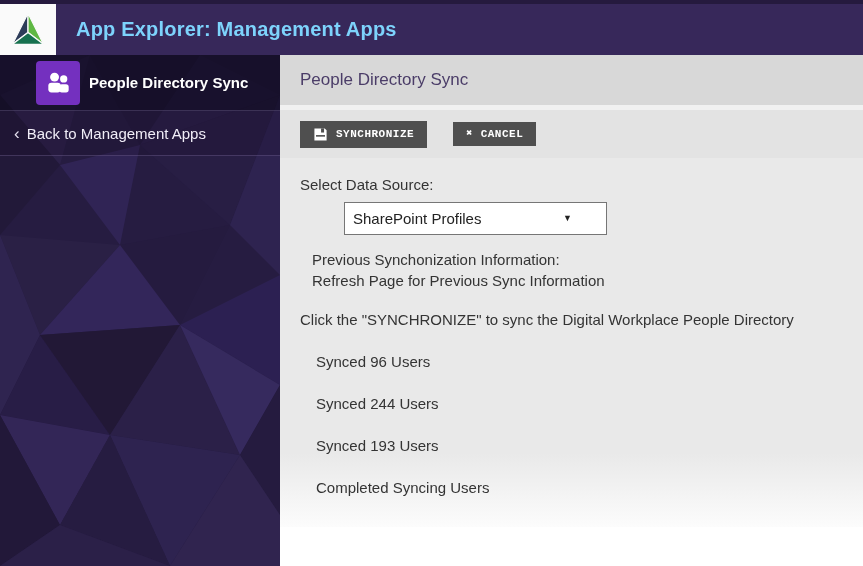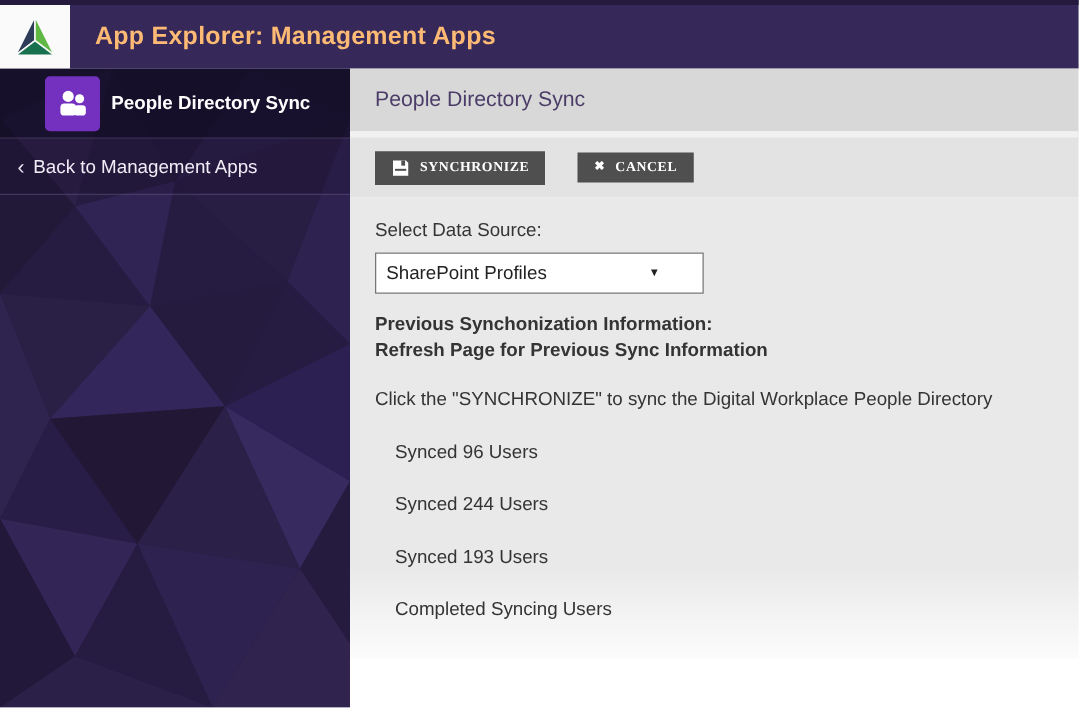--- a/index.html
+++ b/index.html
@@ -6,21 +6,21 @@
   html,body { width:863px; height:566px; background:#ffffff;
     font-family:"Liberation Sans", sans-serif; overflow:hidden; }
   .page { position:relative; width:863px; height:566px; }
 
   
   .topbar { position:absolute; left:0; top:0; width:863px; height:55px;
     background:#37285a; border-top:4px solid #251a3e; display:flex; align-items:center; }
   .logo-box { width:56px; height:51px; background:#fafafa; display:flex;
     align-items:center; justify-content:center; flex:0 0 auto; }
   .topbar-title { margin-left:20px; font-size:20px; font-weight:bold;
-    color:#fdba74; letter-spacing:0.2px; }
+    color:#7dd3fc; letter-spacing:0.2px; }
 
   
   .sidebar { position:absolute; left:0; top:55px; width:280px; height:511px;
     background:#261c41; overflow:hidden; }
   .sidebar .poly { position:absolute; left:0; top:0; z-index:0; }
   .side-app { position:relative; z-index:1; height:56px; display:flex;
     align-items:center; padding-left:36px; background:rgba(14,8,28,0.6);
     border-bottom:1px solid rgba(155,135,195,0.28); }
   .app-icon { width:44px; height:44px; background:#7430bf; border-radius:4px;
     display:flex; align-items:center; justify-content:center; flex:0 0 auto; }
@@ -31,35 +31,35 @@
     cursor:pointer; }
   .chev { font-size:17px; line-height:1; color:#e6e1f0; }
 
   
   .main { position:absolute; left:280px; top:55px; width:583px; height:511px; background:#ffffff; }
   .main-title-bar { height:50px; background:#d8d8d8; display:flex; align-items:center;
     padding-left:20px; color:#4b3d68; font-size:17px; }
   .toolbar { height:53px; border-top:5px solid #f1f1f1; background:#e3e3e3;
     display:flex; align-items:center; padding-left:20px; gap:26px; }
   .btn { display:inline-flex; align-items:center; gap:8px; background:#4f4f4f;
-    color:#ffffff; border:none; font-family:Liberation Serif, serif; font-size:11px; font-weight:bold;
+    color:#ffffff; border:none; font-family:Liberation Mono, monospace; font-size:11px; font-weight:bold;
     letter-spacing:0.5px; padding:6px 13px; cursor:pointer; }
   .x-ic { font-size:10px; line-height:1; }
 
   .content-body { height:369px; padding:17px 20px 0;
     background:linear-gradient(to bottom, #e9e9e9 0%, #e9e9e9 80%, #fcfcfc 100%);
     font-size:15px; color:#343434; }
   .ds-label { margin:0 0 7px; line-height:20px; }
-  .select-wrap { position:relative; width:240px; margin-bottom:14px; }
+  .select-wrap { position:relative; width:240px; margin-bottom:14px;margin-left:44px; }
   select { width:263px; height:33px; border:1px solid #767676; border-radius:0;
     background:#ffffff; color:#222222; font-family:inherit; font-size:15px;
     padding:0 26px 0 8px; appearance:none; -webkit-appearance:none; -moz-appearance:none; }
   .sel-arrow { position:absolute; right:12px; top:11px; font-size:9px; color:#222222;
     pointer-events:none; }
-  .info { margin:0; line-height:21px;font-weight:bold; }
+  .info { margin:12px; line-height:21px; }
   .instruction { margin:18px 0 0; line-height:21px; }
   .status { margin:21px 16px 0; line-height:21px; }
 </style>
 </head>
 <body>
 
 <div class="page">
 
   <header class="topbar">
     <div class="logo-box">

